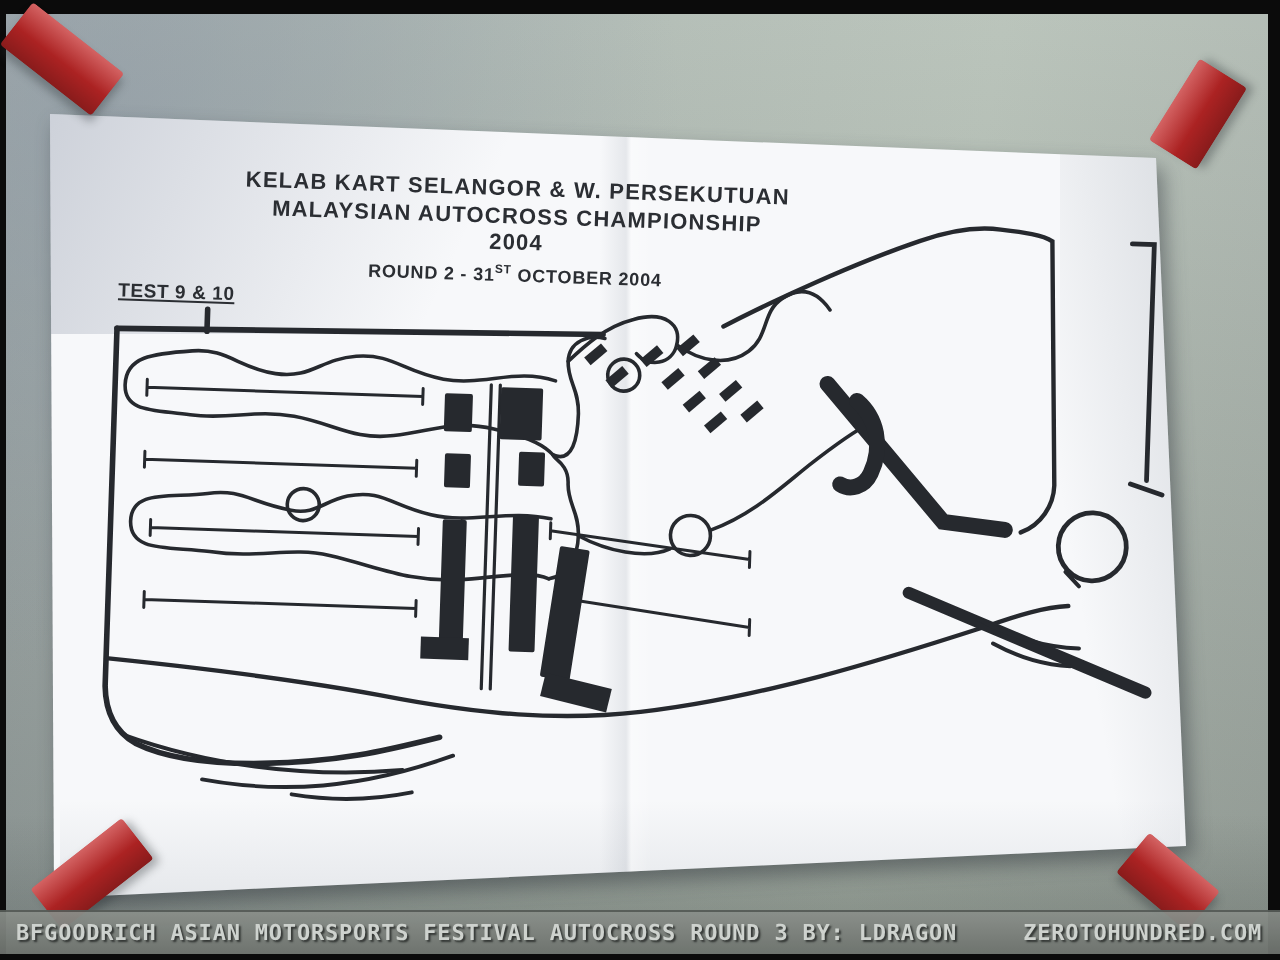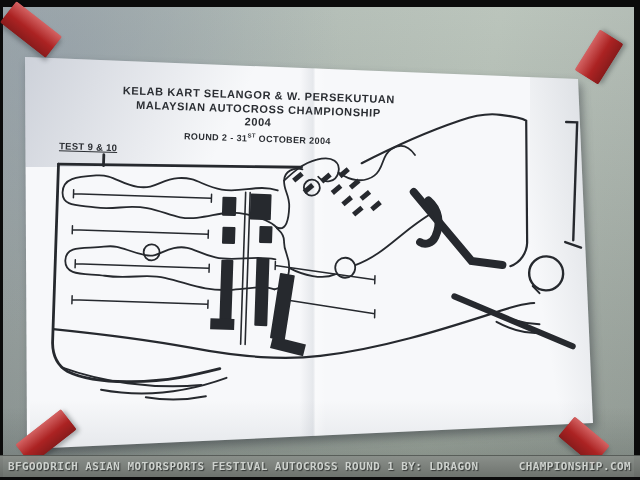--- a/index.html
+++ b/index.html
@@ -160,16 +160,16 @@
       </div>
     </div>
   </div>
 
   <div class="tape tl"></div>
   <div class="tape tr"></div>
   <div class="tape bl"></div>
   <div class="tape br"></div>
 
   <div class="banner">
-    <div class="lt bnr-txt">BFGOODRICH ASIAN MOTORSPORTS FESTIVAL AUTOCROSS ROUND 1 BY: LDRAGON</div>
-    <div class="rt bnr-txt">CHAMPIONSHIP.COM</div>
+    <div class="lt bnr-txt">BFGOODRICH ASIAN MOTORSPORTS FESTIVAL AUTOCROSS ROUND 3 BY: LDRAGON</div>
+    <div class="rt bnr-txt">ZEROTOHUNDRED.COM</div>
   </div>
 </div>
 
 </body></html>

